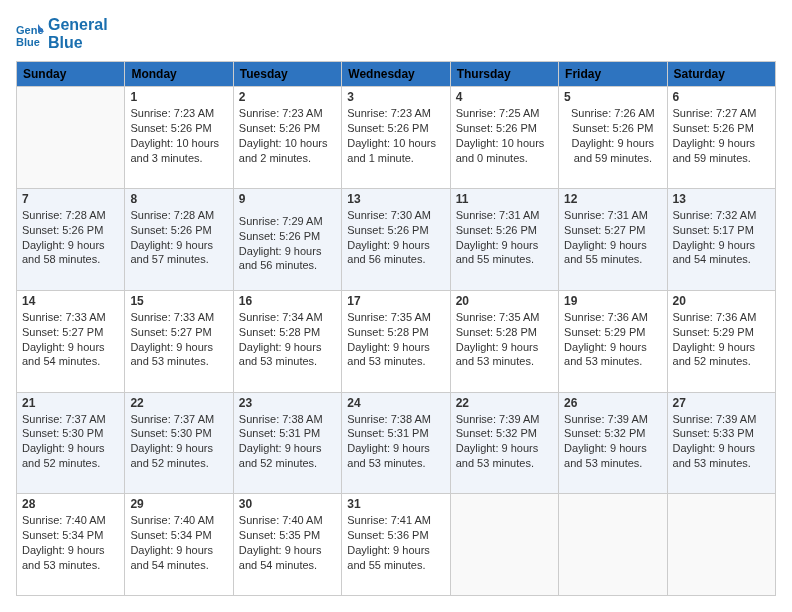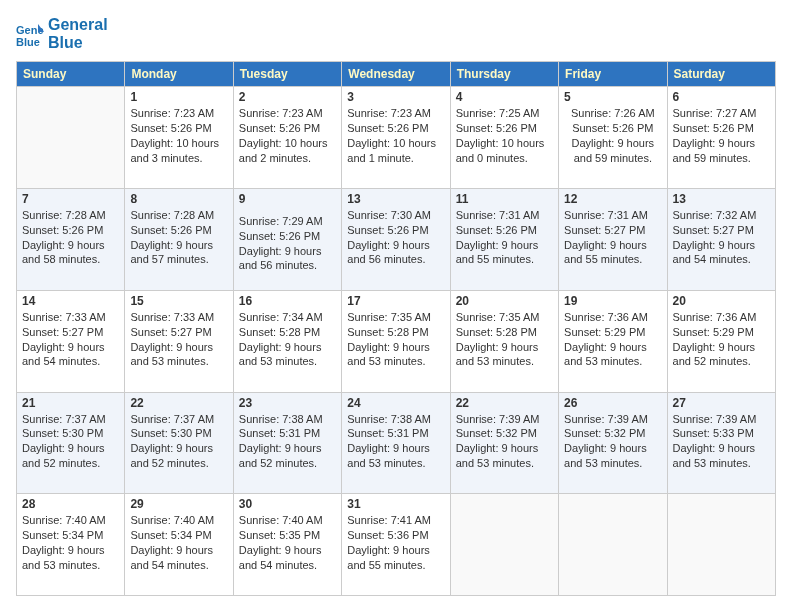--- a/index.html
+++ b/index.html
@@ -45,21 +45,21 @@
       color: #333;
       font-weight: normal;
     }
     .calendar {
       width: 100%;
       border-collapse: collapse;
       flex: 1;
     }
     .calendar th {
       background: #2e74c0;
-      color: #fef9c3;
+      color: #000000;
       text-align: left;
       padding: 5px 6px;
       font-size: 12px;
       border: 1px solid #ccc;
       margin-top: 29px;
     }
     .calendar td {
       border: 1px solid #ccc;
       vertical-align: top;
       padding: 3px 5px;
@@ -205,21 +205,21 @@
           <td>
             <span class="day-num">12</span>
             <div class="day-info" style="white-space: pre-line;">Sunrise: 7:31 AM
 Sunset: 5:27 PM
 Daylight: 9 hours
 and 55 minutes.</div>
           </td>
           <td>
             <span class="day-num">13</span>
             <div class="day-info" style="white-space: pre-line;">Sunrise: 7:32 AM
-Sunset: 5:27 PM
+Sunset: 5:17 PM
 Daylight: 9 hours
 and 54 minutes.</div>
           </td>
         </tr>
         <tr>
           <td>
             <span class="day-num">14</span>
             <div class="day-info" style="white-space: pre-line;">Sunrise: 7:33 AM
 Sunset: 5:27 PM
 Daylight: 9 hours

